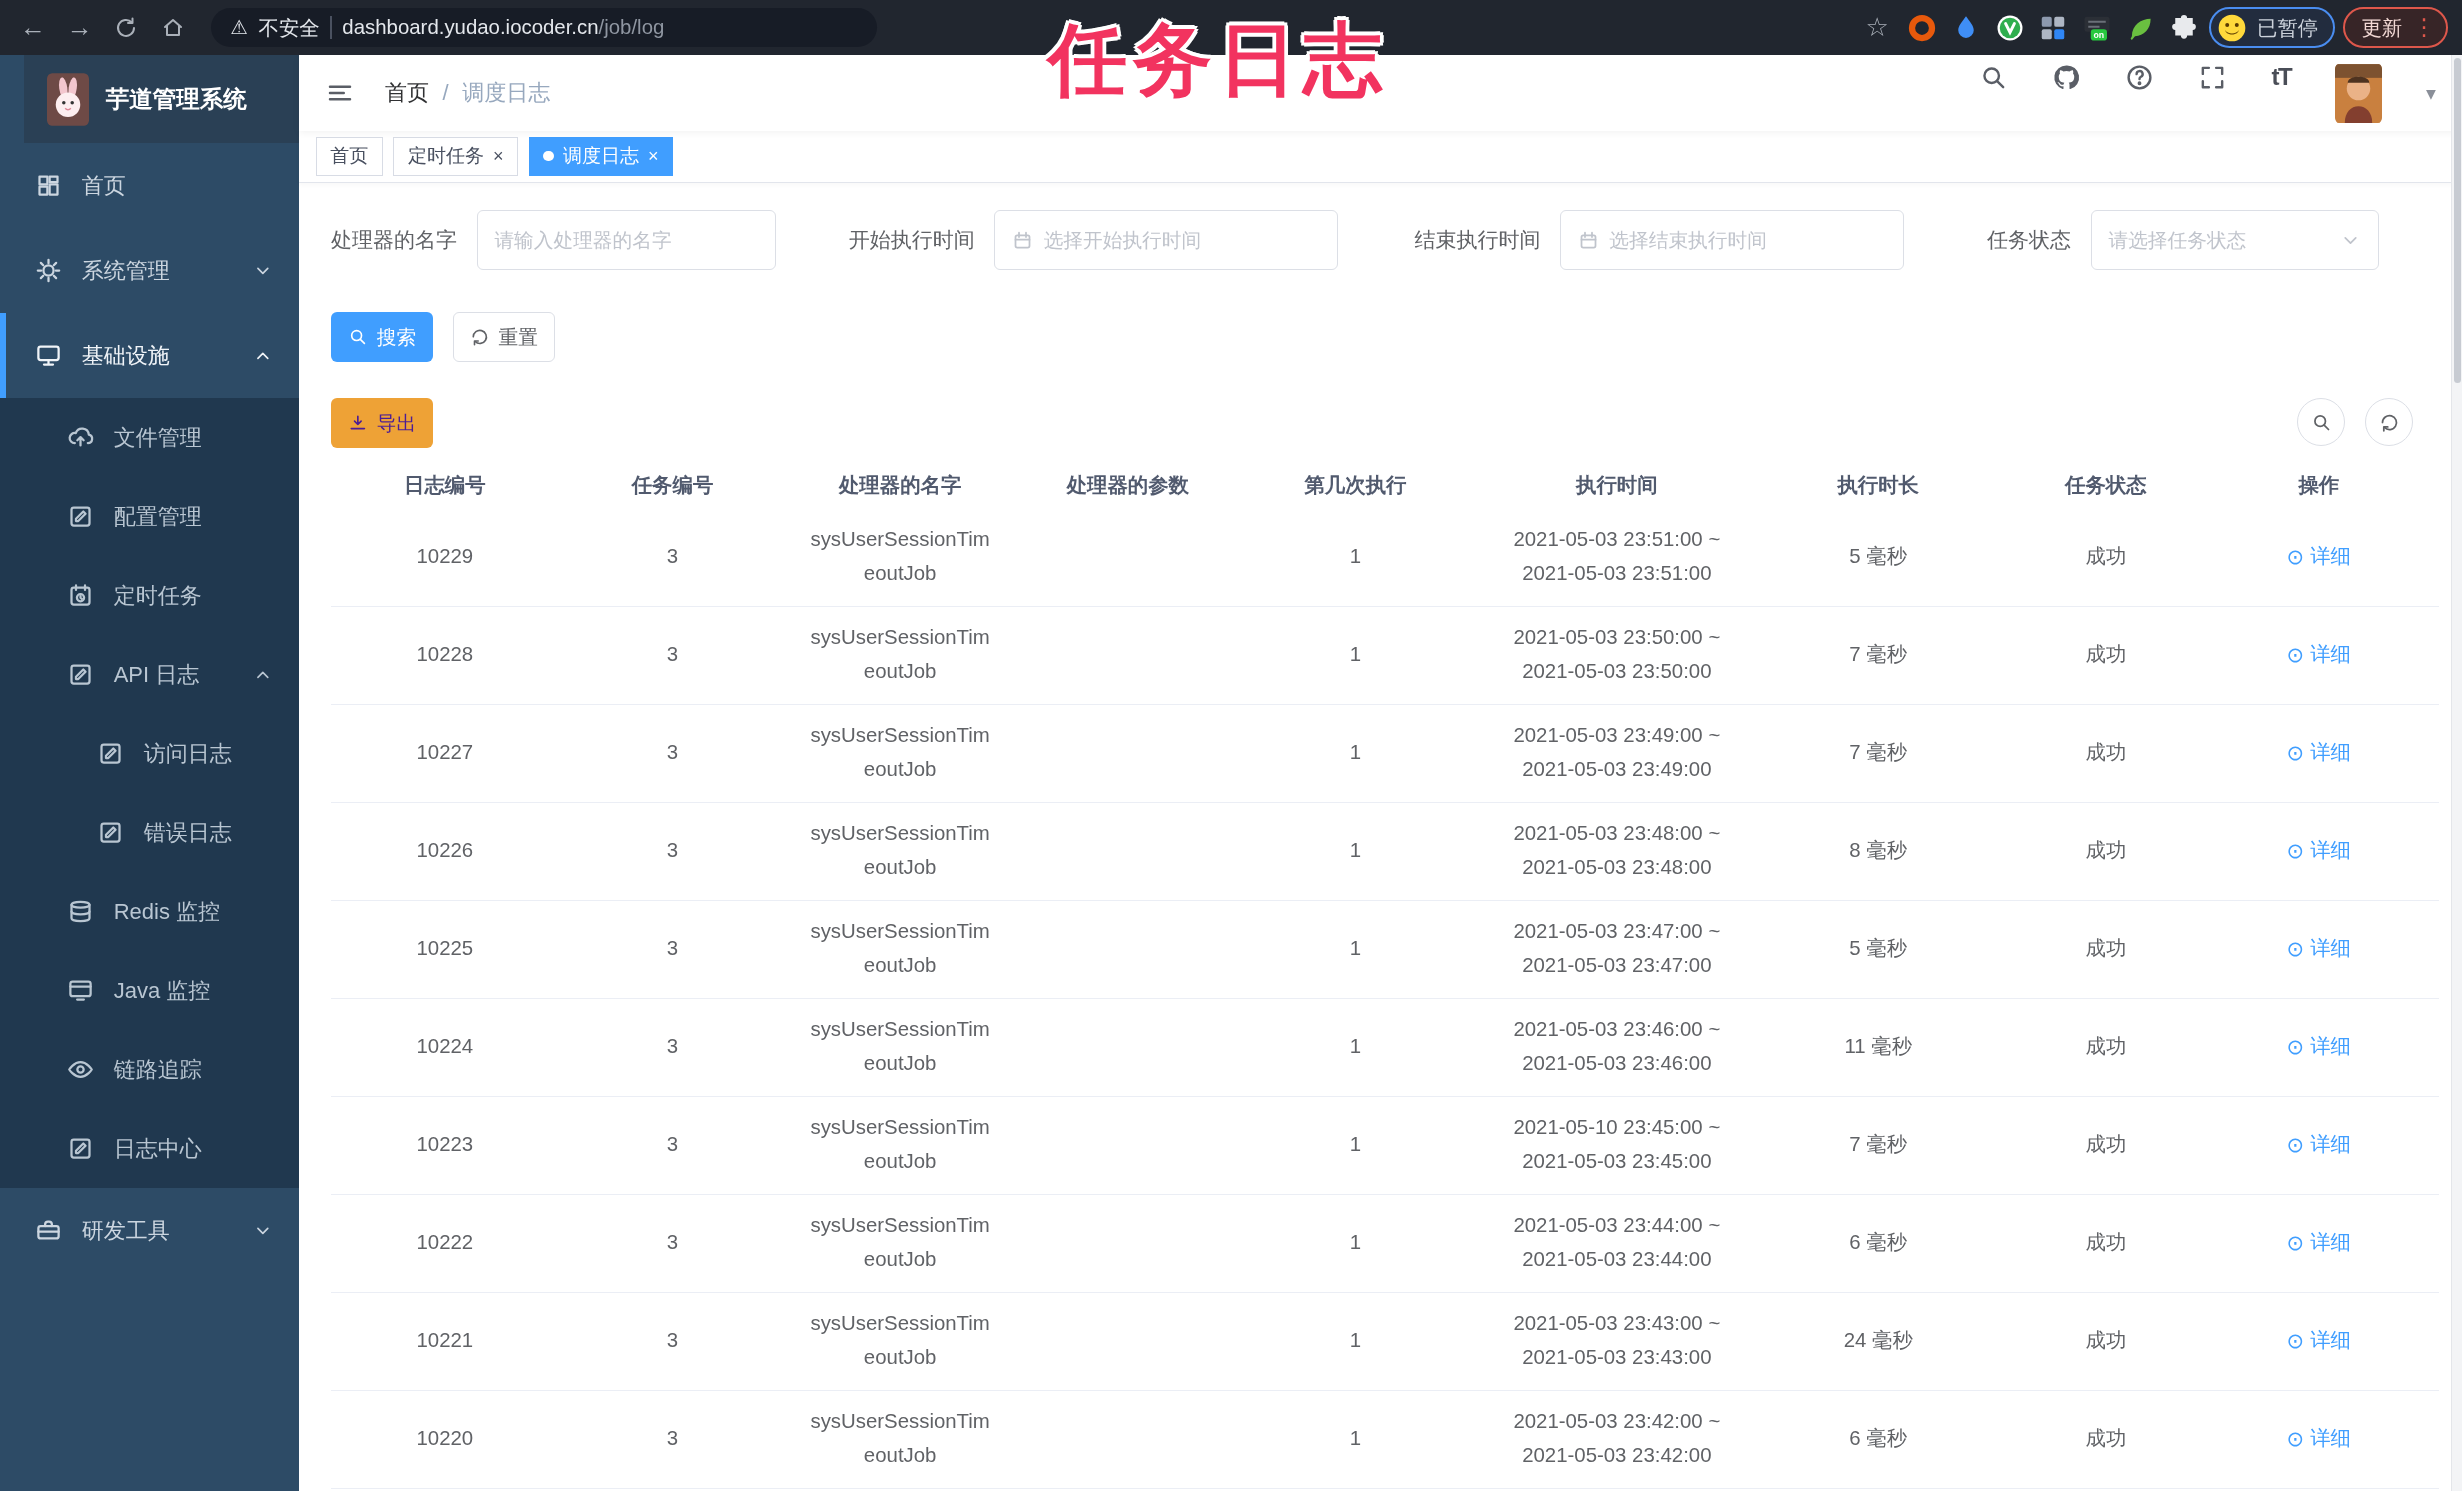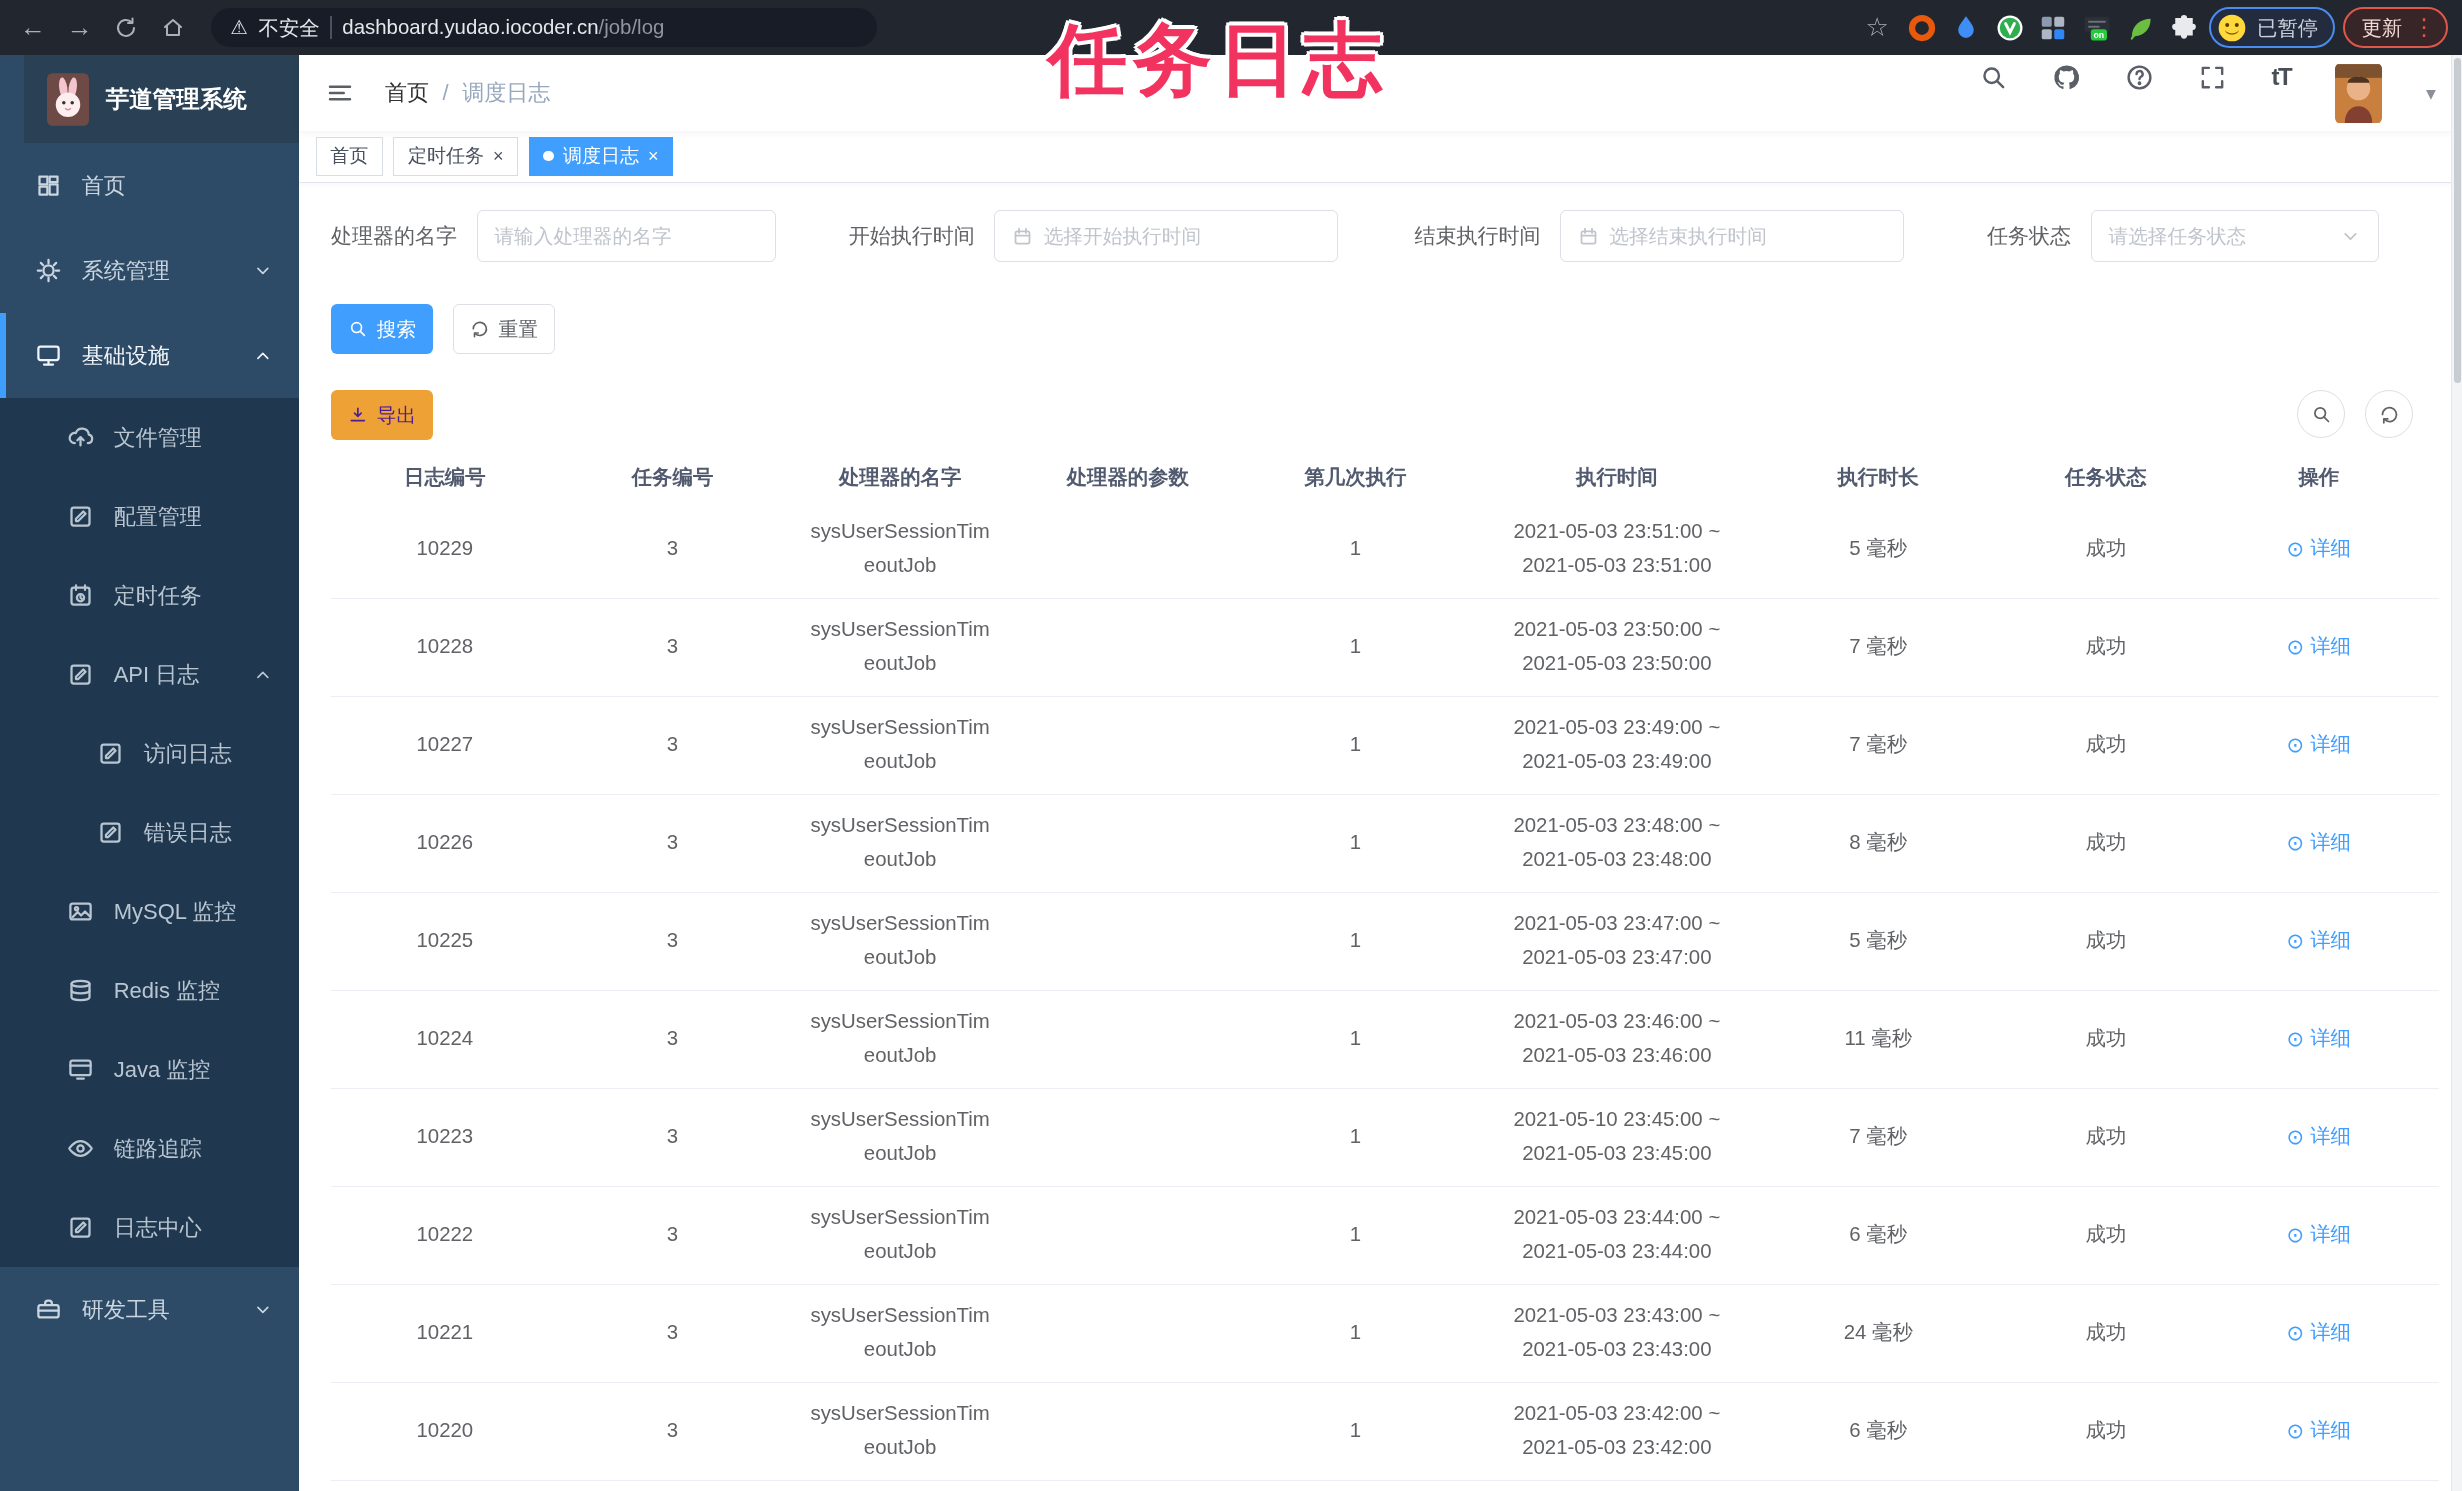--- a/index.html
+++ b/index.html
@@ -78,21 +78,21 @@
   .tag .close { font-size:18px; }
   .tag.active { background:var(--accent); border-color:var(--accent); color:#fff; }
   .tag.active .dot { display:block; }
 
   
   .content { position:absolute; left:299px; top:183px; right:0; bottom:0; background:#fff;
     padding:27px 23px 0 32px; overflow:hidden; }
   .filters { display:flex; align-items:center; }
   .fgroup { display:flex; align-items:center; }
   .flabel { color:#606266; font-size:21px; font-weight:500; margin-right:19.7px; white-space:nowrap; }
-  .finput { height:52px; border:1.5px solid #dcdfe6; border-radius:6px; display:flex; align-items:center;
+  .finput { height:60px; border:1.5px solid #dcdfe6; border-radius:6px; display:flex; align-items:center;
     padding:0 16.7px; gap:10.6px; color:#c0c4cc; background:#fff; }
   .finput input { border:none; outline:none; width:100%; font-size:19.7px; color:#606266;
     font-family:inherit; background:transparent; }
   .finput input::placeholder { color:#c0c4cc; }
   .finput .cal svg, .finput .chevd svg { width:21px; height:21px; }
   .finput.sel { justify-content:space-between; font-size:19.7px; }
   .w-name { width:299px; } .w-date { width:344px; } .w-sel { width:288px; }
   .g2 { margin-left:73px; } .g3 { margin-left:76px; } .g4 { margin-left:83px; }
 
   .btnrow { margin-top:42px; display:flex; gap:19.7px; }
@@ -331,30 +331,20 @@
             <span>访问日志</span>
           </div>
           <div class="mitem lvl2">
             <span>
               <svg viewBox="0 0 24 24" fill="none" stroke="currentColor" stroke-width="2" stroke-linecap="round" stroke-linejoin="round">
                 <rect x="4" y="4" width="16" height="16" rx="2"></rect>
                 <path d="M14.5 7.5l2 2L10 16H8v-2z"></path>
               </svg>
             </span>
             <span>错误日志</span>
-          </div>
-          <div class="mitem lvl1">
-            <span>
-              <svg viewBox="0 0 24 24" fill="none" stroke="currentColor" stroke-width="2" stroke-linecap="round" stroke-linejoin="round">
-                <rect x="3" y="5" width="18" height="14" rx="2"></rect>
-                <circle cx="8.5" cy="9.5" r="1.4"></circle>
-                <path d="M5 17l4.5-4.5 3 3 3.5-3.5 4 4"></path>
-              </svg>
-            </span>
-            <span>MySQL 监控</span>
           </div>
           <div class="mitem lvl1">
             <span>
               <svg viewBox="0 0 24 24" fill="none" stroke="currentColor" stroke-width="2" stroke-linecap="round" stroke-linejoin="round">
                 <ellipse cx="12" cy="6" rx="8" ry="2.6"></ellipse>
                 <path d="M4 6v6c0 1.4 3.6 2.6 8 2.6s8-1.2 8-2.6V6"></path>
                 <path d="M4 12v6c0 1.4 3.6 2.6 8 2.6s8-1.2 8-2.6v-6"></path>
               </svg>
             </span>
             <span>Redis 监控</span>

